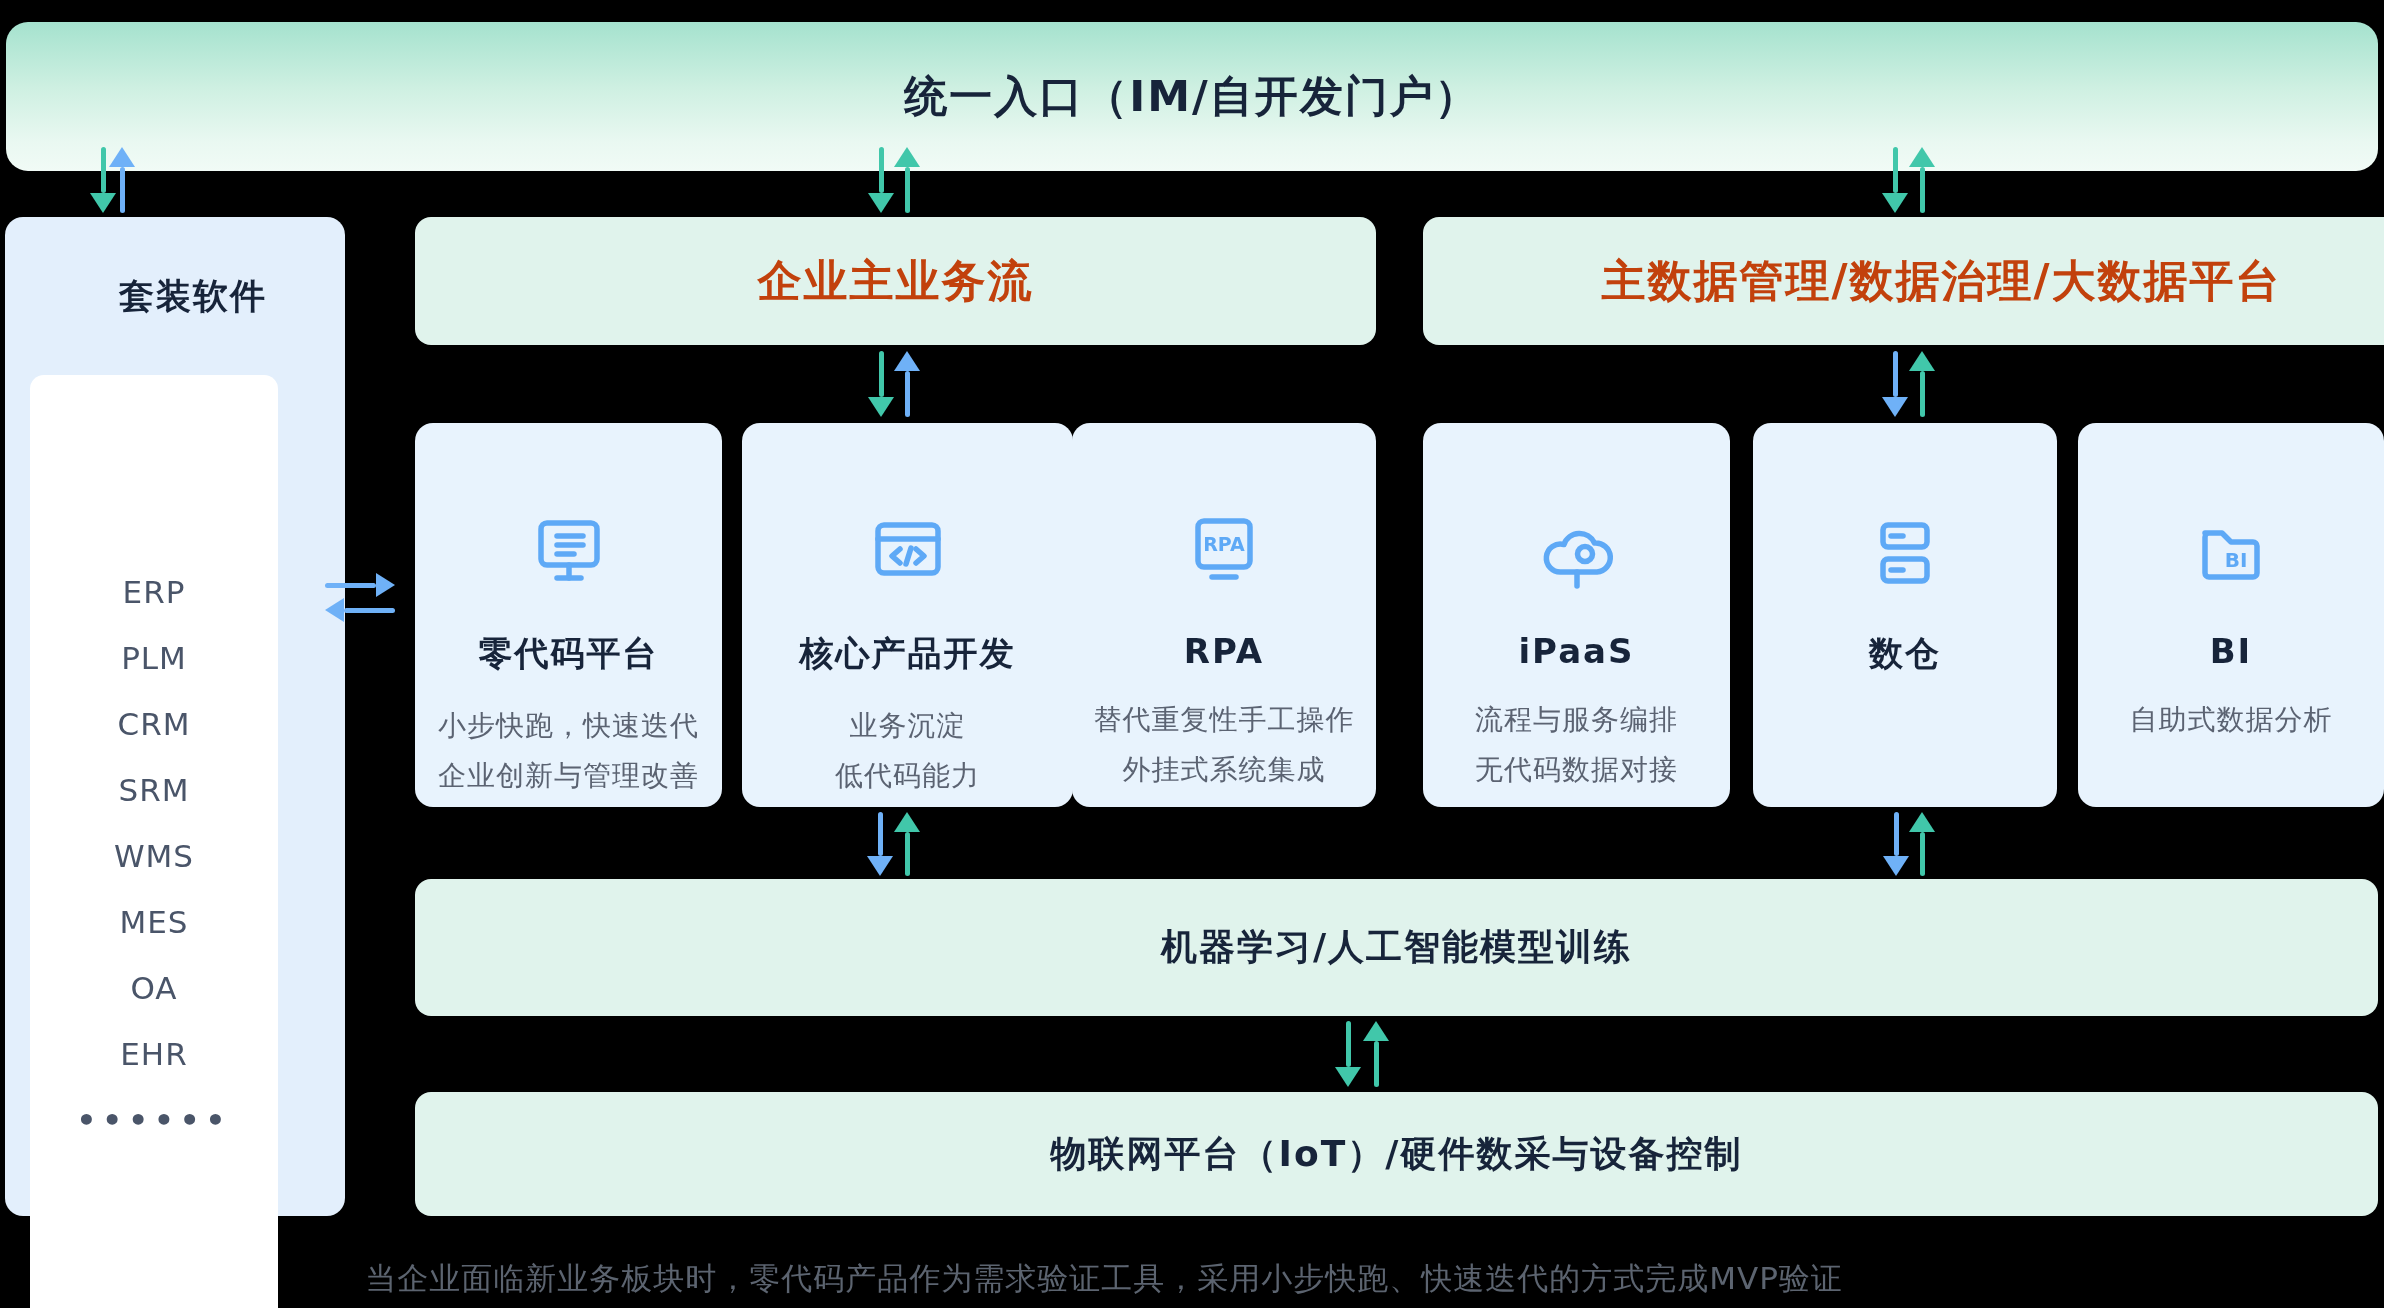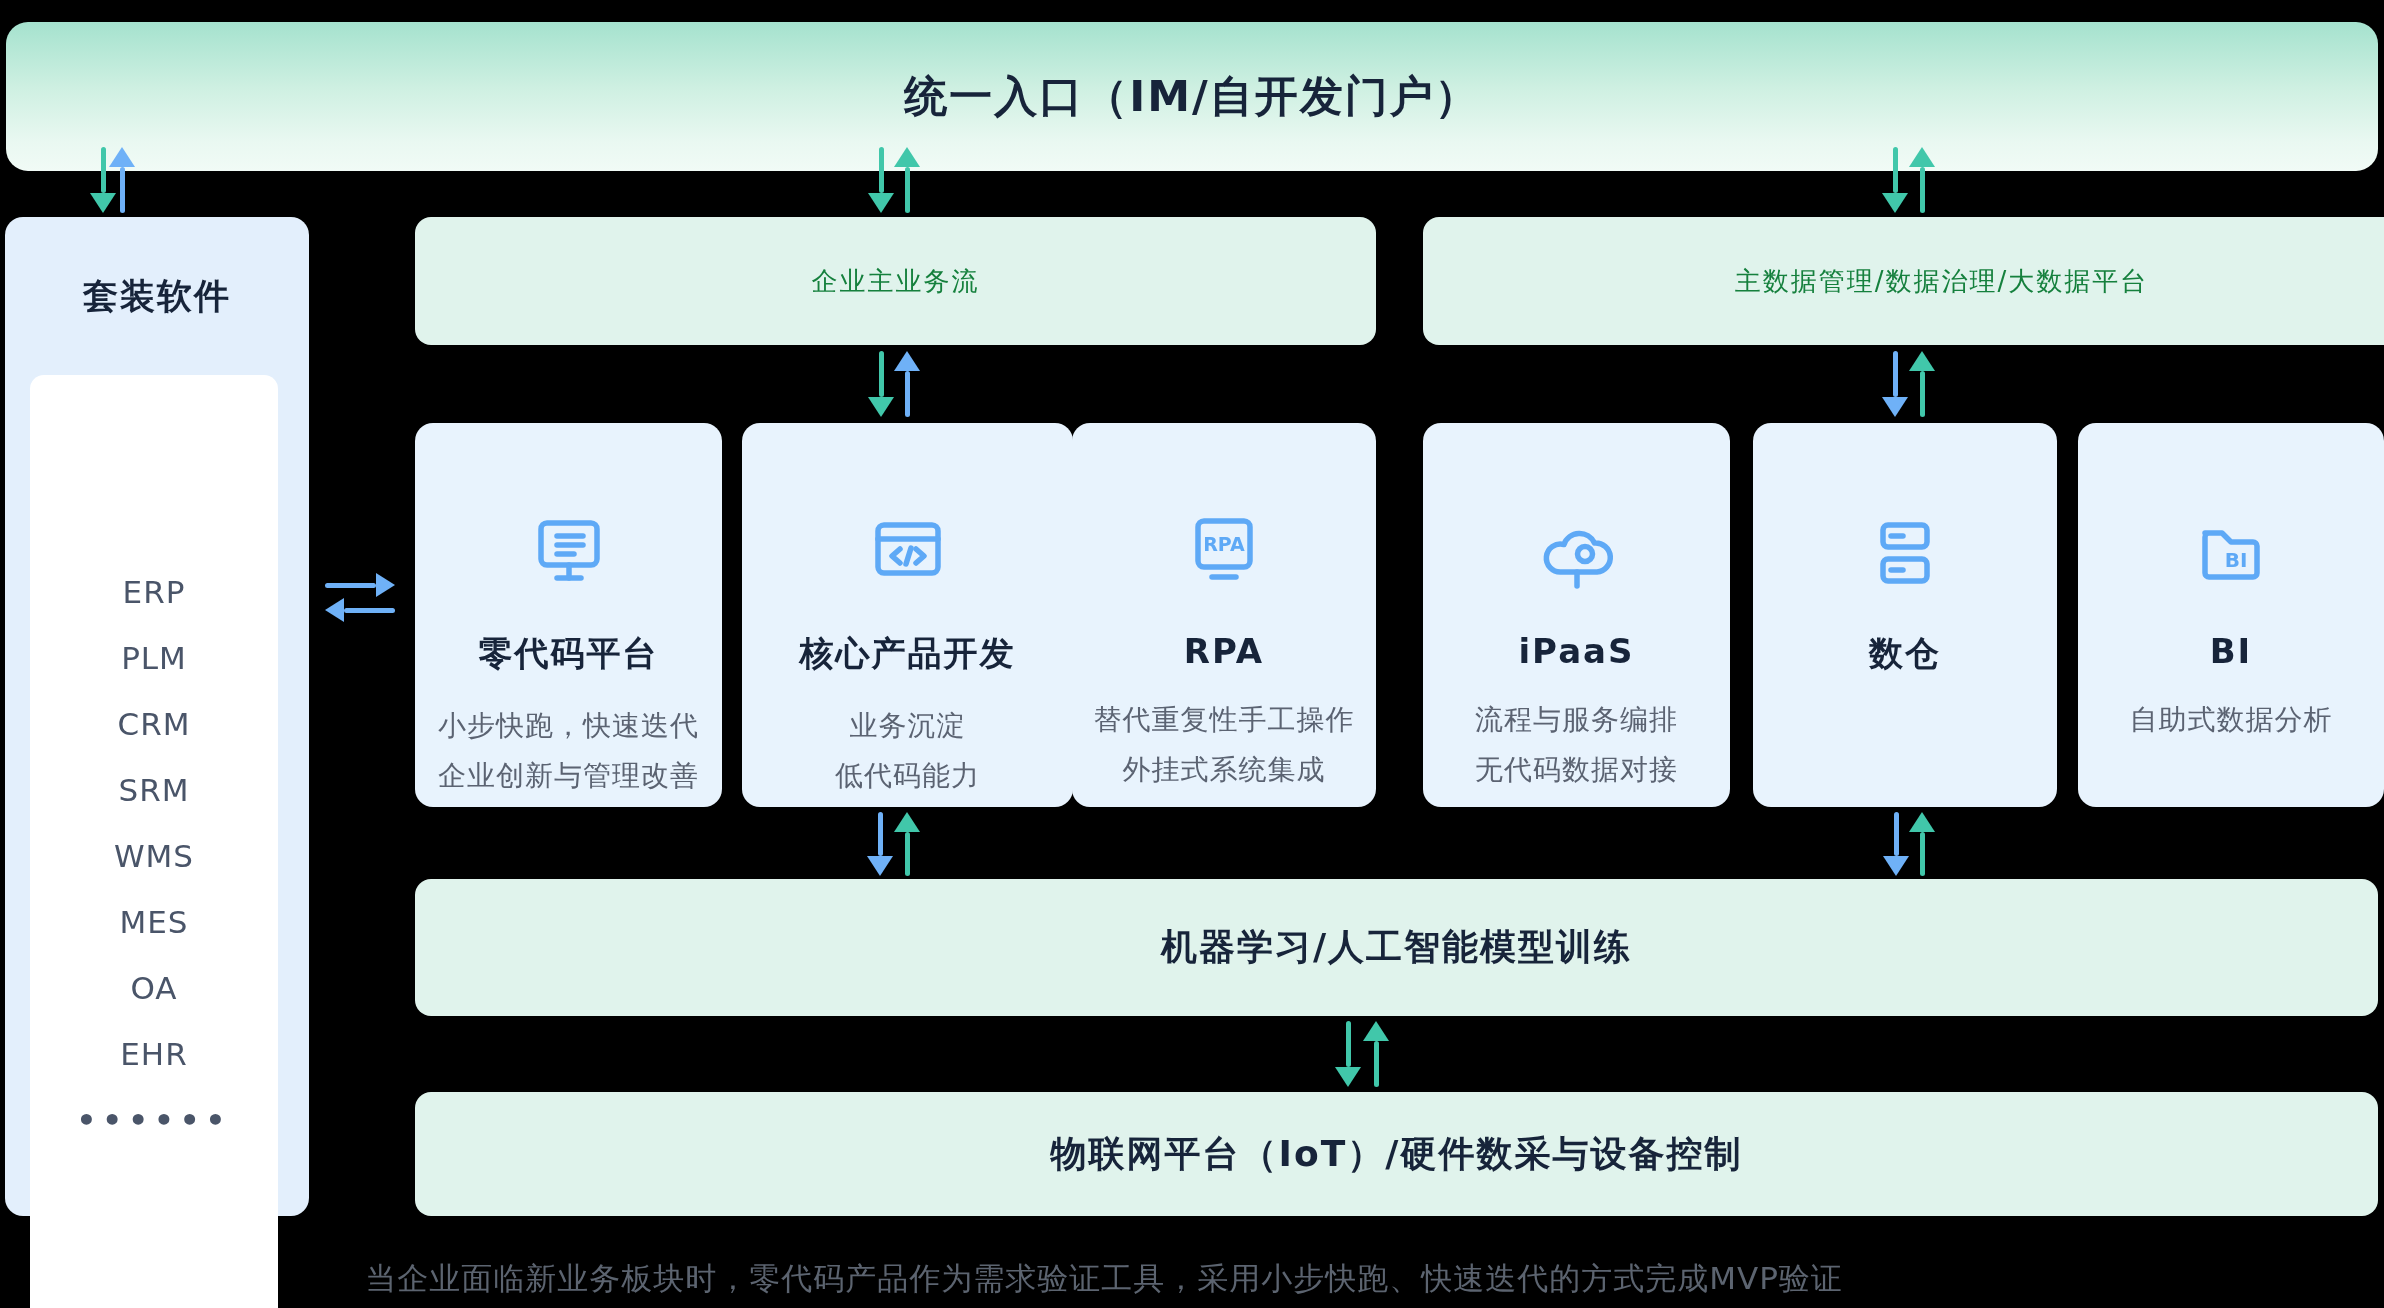--- a/index.html
+++ b/index.html
@@ -13,30 +13,30 @@
     border-radius:22px;
     background:linear-gradient(180deg,#A5E2CE 0%,#CFF0E2 45%,#E9F8F1 80%,#F1FBF6 100%);
     display:flex; align-items:center; justify-content:center;margin-top:16px;
   }
   .banner-title { font-size:43px; font-weight:bold; color:#17243A; letter-spacing:2px; }
   
   .mint {
     position:absolute; background:#E0F3EC; border-radius:16px;
     display:flex; align-items:center; justify-content:center;
   }
-  .mint.green-text { color:#15803d; font-size:26px; font-weight:normal; letter-spacing:2px; }
+  .mint.green-text { color:#c2410c; font-size:44px; font-weight:bold; letter-spacing:2px; }
   .mint.dark-text  { color:#17243A; font-size:36px; font-weight:bold; letter-spacing:2px; }
   .hdr-biz  { left:415px; top:217px; width:961px; height:128px; }
   .hdr-data { left:1423px; top:217px; width:955px; height:128px;padding-left:41px; }
   .ml-bar   { left:415px; top:879px;  width:1963px; height:137px; }
   .iot-bar  { left:415px; top:1092px; width:1963px; height:124px; }
   
   .sidebar {
     position:absolute; left:5px; top:217px; width:304px; height:999px;
-    background:#E3EFFC; border-radius:18px;
+    background:#E3EFFC; border-radius:18px;padding-left:36px;
   }
   .sidebar-title {
     height:158px; display:flex; align-items:center; justify-content:center;
     font-size:35px; font-weight:bold; color:#17243A; letter-spacing:2px;
   }
   .sidebar-panel {
     position:absolute; left:25px; top:158px; width:248px; height:962px;
     background:#FFFFFF; border-radius:14px;
     display:flex; align-items:center; justify-content:center;
   }

